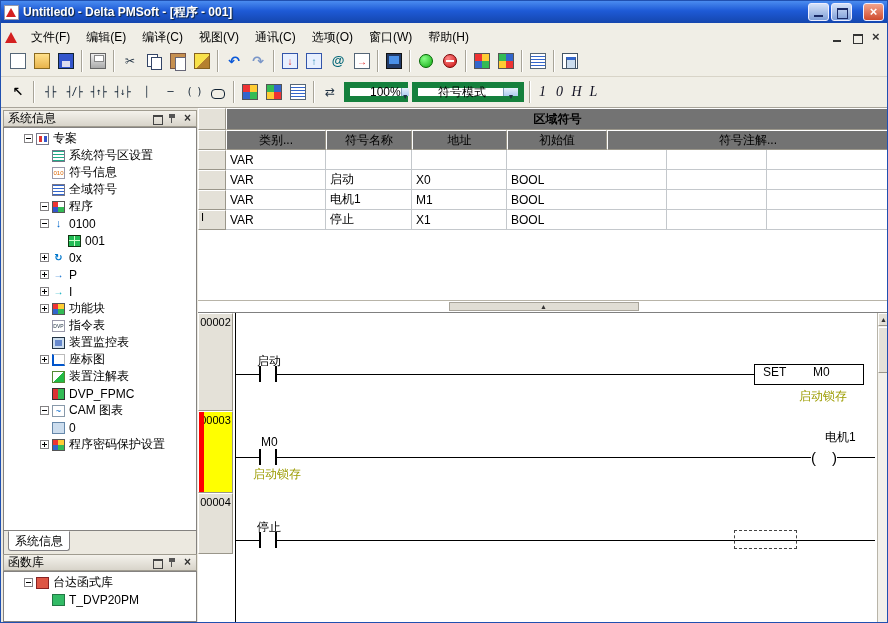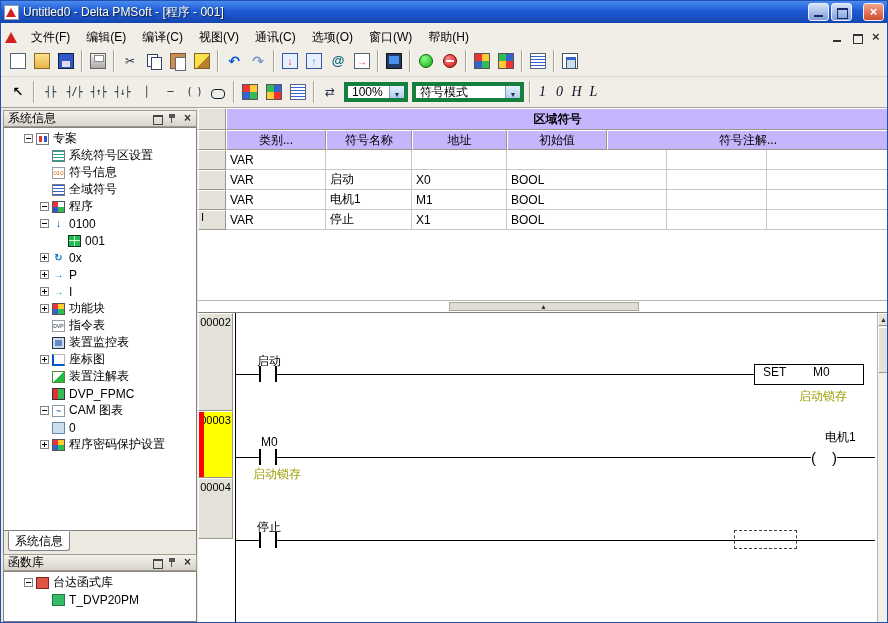--- a/index.html
+++ b/index.html
@@ -3,21 +3,21 @@
 <meta charset="utf-8">
 <style>
 *{margin:0;padding:0;box-sizing:border-box}
 html,body{width:888px;height:623px}
 body{position:relative;font-family:"Liberation Sans","DejaVu Sans",sans-serif;font-size:12px;background:#ece9e0;overflow:hidden;border:1px solid #2050b0}
 
 
 .titlebar{position:absolute;left:0;top:0;width:100%;height:22px;background:linear-gradient(180deg,#4a8cf0 0%,#1e5ad6 45%,#1446ae 100%);display:flex;align-items:center;padding:0 3px;color:#fff}
 .app-icon{width:15px;height:15px;background:#fff;border:1px solid #99a;margin-right:4px;position:relative;flex:none}
 .app-icon::after{content:"";position:absolute;left:1px;top:2px;border-left:5px solid transparent;border-right:5px solid transparent;border-bottom:9px solid #d42020}
-.title-text{font-weight:normal;font-size:12px;text-shadow:1px 1px 1px #123;white-space:nowrap}
+.title-text{font-weight:bold;font-size:12px;text-shadow:1px 1px 1px #123;white-space:nowrap}
 .cap-group{margin-left:auto;display:flex;align-items:center;gap:2px}
 .cap-btn{width:21px;height:18px;border-radius:3px;border:1px solid #eef;position:relative}
 .cap-min,.cap-max{background:linear-gradient(180deg,#d6e2f8,#7e9fd8)}
 .cap-min::after{content:"";position:absolute;left:5px;bottom:3px;width:9px;height:2px;background:#1a2a66}
 .cap-max::after{content:"";position:absolute;left:5px;top:4px;width:9px;height:8px;border:1px solid #1a2a66;border-top:2px solid #1a2a66}
 .cap-close{background:linear-gradient(180deg,#f2a48c,#cf4b2e);margin-left:9px;color:#fff;font-weight:bold;font-size:13px;line-height:16px;text-align:center}
 
 
 .menubar{position:absolute;top:22px;left:0;width:100%;height:30px;background:#f0eee6;border-bottom:1px solid #c8c4b8;display:flex;align-items:center;padding-left:3px}
 .delta-logo{width:14px;height:14px;position:relative;margin-right:5px;flex:none}
@@ -61,21 +61,21 @@
 .ic-stop::after{content:"";position:absolute;left:2px;top:5px;width:8px;height:2px;background:#fff}
 .ic-grid4{border:1px solid #555;background-image:linear-gradient(90deg,#e33 0 50%,#fc3 50% 100%),linear-gradient(90deg,#36c 0 50%,#3b5 50% 100%);background-size:100% 50%;background-position:0 0,0 100%;background-repeat:no-repeat}
 .ic-grid4b{border:1px solid #555;background-image:linear-gradient(90deg,#3b5 0 50%,#36c 50% 100%),linear-gradient(90deg,#fc3 0 50%,#e33 50% 100%);background-size:100% 50%;background-position:0 0,0 100%;background-repeat:no-repeat}
 .ic-list{background:#fff;border:1px solid #567;background-image:repeating-linear-gradient(180deg,transparent 0 2px,#36c 2px 3px)}
 .ic-win{background:#fff;border:1px solid #456}
 .ic-win::after{content:"";position:absolute;left:3px;top:3px;width:8px;height:8px;border:1px solid #456;border-top:3px solid #36c;background:#cde}
 .ic-pointer::after{content:"↖";font-size:13px;color:#000;font-weight:bold}
 .lad-ic{font-family:"DejaVu Sans Mono",monospace;font-size:10px;color:#123;letter-spacing:-1px;white-space:nowrap}
 .ic-appbox{border:1px solid #123;border-radius:4px;width:14px;height:10px;margin-top:3px}
 .ic-convert::after{content:"⇄";font-size:12px;color:#234}
-.combo{height:20px;background:#fff;border:4px solid #15803d;display:flex;align-items:center;font-size:12px;padding-left:4px;margin:0 2px;flex:none}
+.combo{height:20px;background:#fff;border:6px solid #15803d;display:flex;align-items:center;font-size:12px;padding-left:20px;margin:0 2px;flex:none}
 .combo .dd{margin-left:auto;width:15px;height:100%;background:linear-gradient(#e6f0fb,#aeccf0);border-left:1px solid #7f9db9;text-align:center;font-size:7px;line-height:18px;color:#234}
 .stb{width:17px;height:20px;font-family:"Liberation Serif",serif;font-style:italic;font-size:14px;color:#112;display:flex;align-items:center;justify-content:center;flex:none}
 
 
 .panel-hdr{position:absolute;left:2px;width:194px;height:17px;background:linear-gradient(180deg,#f4f2ec,#d8d4ca);border:1px solid #a09c90;display:flex;align-items:center;padding:0 2px 0 4px;font-size:12px}
 .ph-btns{margin-left:auto;display:flex;gap:2px}
 .ph-btn{width:13px;height:12px;position:relative}
 .ph-sq::after{content:"";position:absolute;left:2px;top:2px;width:8px;height:7px;border:1px solid #444;border-top:2px solid #444}
 .ph-pin::before{content:"";position:absolute;top:1px;left:3px;width:6px;height:4px;background:#555}
 .ph-pin::after{content:"";position:absolute;top:5px;left:5px;width:1px;height:5px;background:#555}
@@ -120,21 +120,21 @@
 .i-greencube{background:#3b6;border:1px solid #274}
 .tabstrip{position:absolute;left:2px;top:530px;width:194px;height:23px;background:#ece9e0;border-left:1px solid #848280;border-right:1px solid #848280}
 .tab{position:absolute;left:4px;top:0;min-width:58px;padding:0 6px;height:20px;background:#fff;border:1px solid #848284;border-top:1px solid #fff;border-radius:0 0 3px 3px;font-size:12px;line-height:18px;text-align:center}
 .lib-hdr{top:553px}
 .lib-box{position:absolute;left:2px;top:570px;width:194px;height:51px;background:#fff;border:1px solid #848280;padding-top:2px}
 
 
 .symtable{position:absolute;left:197px;top:107px;width:691px;height:192px;background:#fff;display:flex;flex-direction:column}
 .strow{display:flex;flex:none}
 .gcell{flex:none;width:28px;background:#e4e1d8;border:1px solid;border-color:#fff #9a968a #9a968a #fff;font-size:11px;padding-left:2px}
-.hcell{background:#c4b5fd;border:1px solid;border-color:#fff #9a968a #9a968a #fff;font-size:12px;display:flex;align-items:center;justify-content:center;overflow:hidden}
+.hcell{background:#737373;border:1px solid;border-color:#fff #9a968a #9a968a #fff;font-size:12px;display:flex;align-items:center;justify-content:center;overflow:hidden}
 .title-row{height:22px}
 .title-cell{flex:1;font-weight:bold}
 .hdr-row{height:20px}
 .c0{width:100px}.c1{width:86px}.c2{width:95px}.c3{width:160px}.c4{width:100px}.c5{flex:1}
 .data-row{height:20px}
 .dcell{border-right:1px solid #c4c8cc;border-bottom:1px solid #c4c8cc;font-size:12px;display:flex;align-items:center;padding:0 4px;overflow:hidden;background:#fff}
 .filler{flex:1;background:#fff}
 .splitter{position:absolute;left:197px;top:299px;width:691px;height:12px;background:#fff;border-top:1px solid #b8b4a8;display:flex;justify-content:center;align-items:center}
 .spl-btn{width:190px;height:9px;background:#e0ddd4;border:1px solid #a8a49a;font-size:7px;line-height:7px;text-align:center;color:#333}
 .spl-btn::after{content:"▲"}
@@ -510,21 +510,21 @@
   <div class="filler"></div>
 </div>
 
 <div class="splitter">
   <span class="spl-btn"></span>
 </div>
 
 <div class="ladder">
   <div class="lgutter">
     <div class="netnum" style="height:98px">00002</div>
-    <div class="netnum active" style="height:67px">00003</div>
+    <div class="netnum active" style="height:82px">00003</div>
     <div class="netnum" style="height:61px">00004</div>
   </div>
   <div class="lcanvas">
     <div class="rail"></div>
 
     <div class="net" style="top:0;height:86px">
       <div class="wire" style="top:61px;left:2px;width:519px"></div>
       <div class="lbl" style="left:24px;top:40px">启动</div>
       <div class="contact" style="left:26px;top:53px"></div>
       <div class="opbox" style="left:521px;top:51px;width:110px;height:21px">

